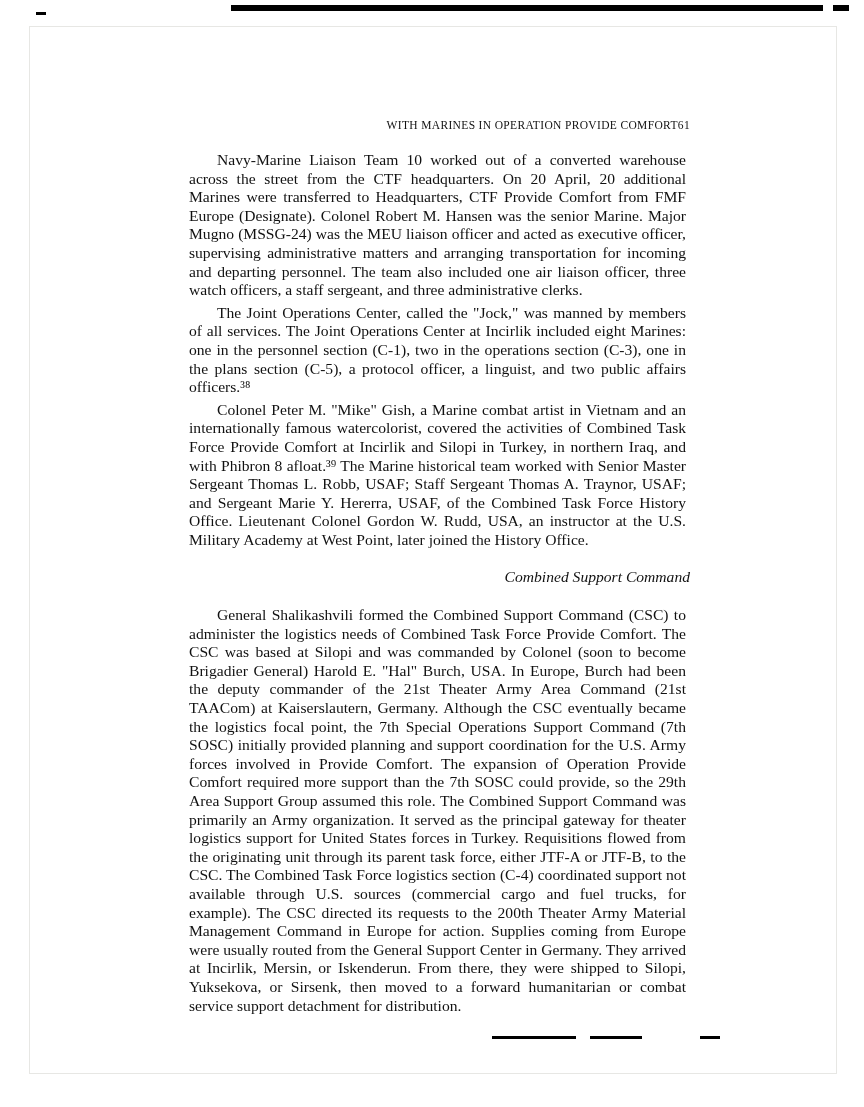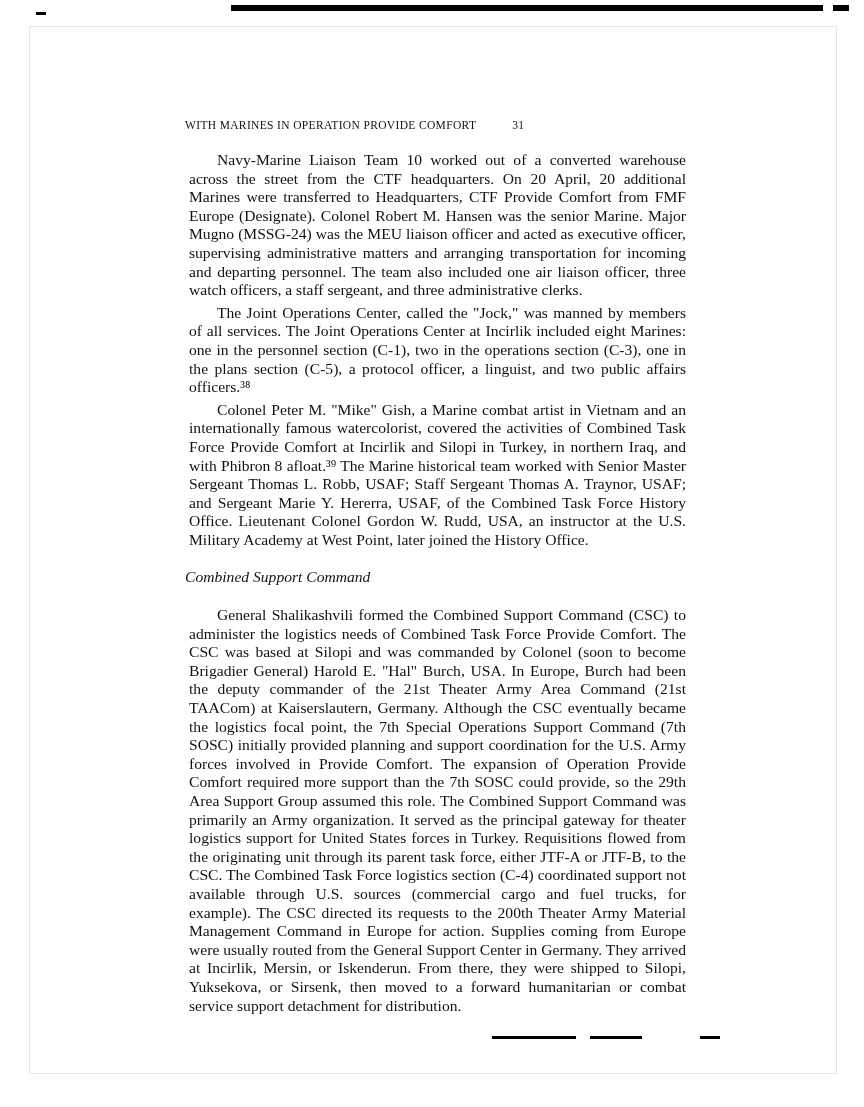--- a/index.html
+++ b/index.html
@@ -75,66 +75,65 @@
     height: 3px;
     background: #000;
   }
   
   .running-header {
     position: absolute;
     top: 119px;
     left: 185px;
     width: 505px;
     display: flex;
-    justify-content: flex-start;
+    justify-content: flex-end;
     align-items: baseline;
     font-size: 11.5px;
     letter-spacing: 0.35px;
-    gap: 36px;
   }
   .running-header .title {
     text-transform: uppercase;
   }
   
   .content {
     position: absolute;
     top: 147px;
     left: 185px;
     width: 505px;
     font-size: 15.6px;
     line-height: 18.6px;
     text-align: justify;
   }
   .content p {
     margin: 4px;
     text-indent: 28px;
   }
   .section-heading {
-    text-align: left;
+    text-align: right;
     font-style: italic;
     font-size: 15.6px;
     margin: 19px 0 19px 0;
   }
 </style>
 </head>
 <body>
 
 <div class="page">
 
   <div class="top-bar"></div>
   <div class="top-dash-a"></div>
   <div class="top-dash-b"></div>
   <div class="scan-edge"></div>
   <div class="bottom-dash-a"></div>
   <div class="bottom-dash-b"></div>
   <div class="bottom-dash-c"></div>
 
   <div class="running-header">
     <span class="title">WITH MARINES IN OPERATION PROVIDE COMFORT</span>
-    <span class="page-number">31</span>
+    <span class="page-number">61</span>
   </div>
 
   <div class="content">
     <p>Navy-Marine Liaison Team 10 worked out of a converted warehouse across the street from the CTF headquarters. On 20 April, 20 additional Marines were transferred to Headquarters, CTF Provide Comfort from FMF Europe (Designate). Colonel Robert M. Hansen was the senior Marine. Major Mugno (MSSG-24) was the MEU liaison officer and acted as executive officer, supervising administrative matters and arranging transportation for incoming and departing personnel. The team also included one air liaison officer, three watch officers, a staff sergeant, and three administrative clerks.</p>
     <p>The Joint Operations Center, called the "Jock," was manned by members of all services. The Joint Operations Center at Incirlik included eight Marines: one in the personnel section (C-1), two in the operations section (C-3), one in the plans section (C-5), a protocol officer, a linguist, and two public affairs officers.³⁸</p>
     <p>Colonel Peter M. "Mike" Gish, a Marine combat artist in Vietnam and an internationally famous watercolorist, covered the activities of Combined Task Force Provide Comfort at Incirlik and Silopi in Turkey, in northern Iraq, and with Phibron 8 afloat.³⁹ The Marine historical team worked with Senior Master Sergeant Thomas L. Robb, USAF; Staff Sergeant Thomas A. Traynor, USAF; and Sergeant Marie Y. Hererra, USAF, of the Combined Task Force History Office. Lieutenant Colonel Gordon W. Rudd, USA, an instructor at the U.S. Military Academy at West Point, later joined the History Office.</p>
 
     <div class="section-heading">Combined Support Command</div>
 
     <p>General Shalikashvili formed the Combined Support Command (CSC) to administer the logistics needs of Combined Task Force Provide Comfort. The CSC was based at Silopi and was commanded by Colonel (soon to become Brigadier General) Harold E. "Hal" Burch, USA. In Europe, Burch had been the deputy commander of the 21st Theater Army Area Command (21st TAACom) at Kaiserslautern, Germany. Although the CSC eventually became the logistics focal point, the 7th Special Operations Support Command (7th SOSC) initially provided planning and support coordination for the U.S. Army forces involved in Provide Comfort. The expansion of Operation Provide Comfort required more support than the 7th SOSC could provide, so the 29th Area Support Group assumed this role. The Combined Support Command was primarily an Army organization. It served as the principal gateway for theater logistics support for United States forces in Turkey. Requisitions flowed from the originating unit through its parent task force, either JTF-A or JTF-B, to the CSC. The Combined Task Force logistics section (C-4) coordinated support not available through U.S. sources (commercial cargo and fuel trucks, for example). The CSC directed its requests to the 200th Theater Army Material Management Command in Europe for action. Supplies coming from Europe were usually routed from the General Support Center in Germany. They arrived at Incirlik, Mersin, or Iskenderun. From there, they were shipped to Silopi, Yuksekova, or Sirsenk, then moved to a forward humanitarian or combat service support detachment for distribution.</p>

